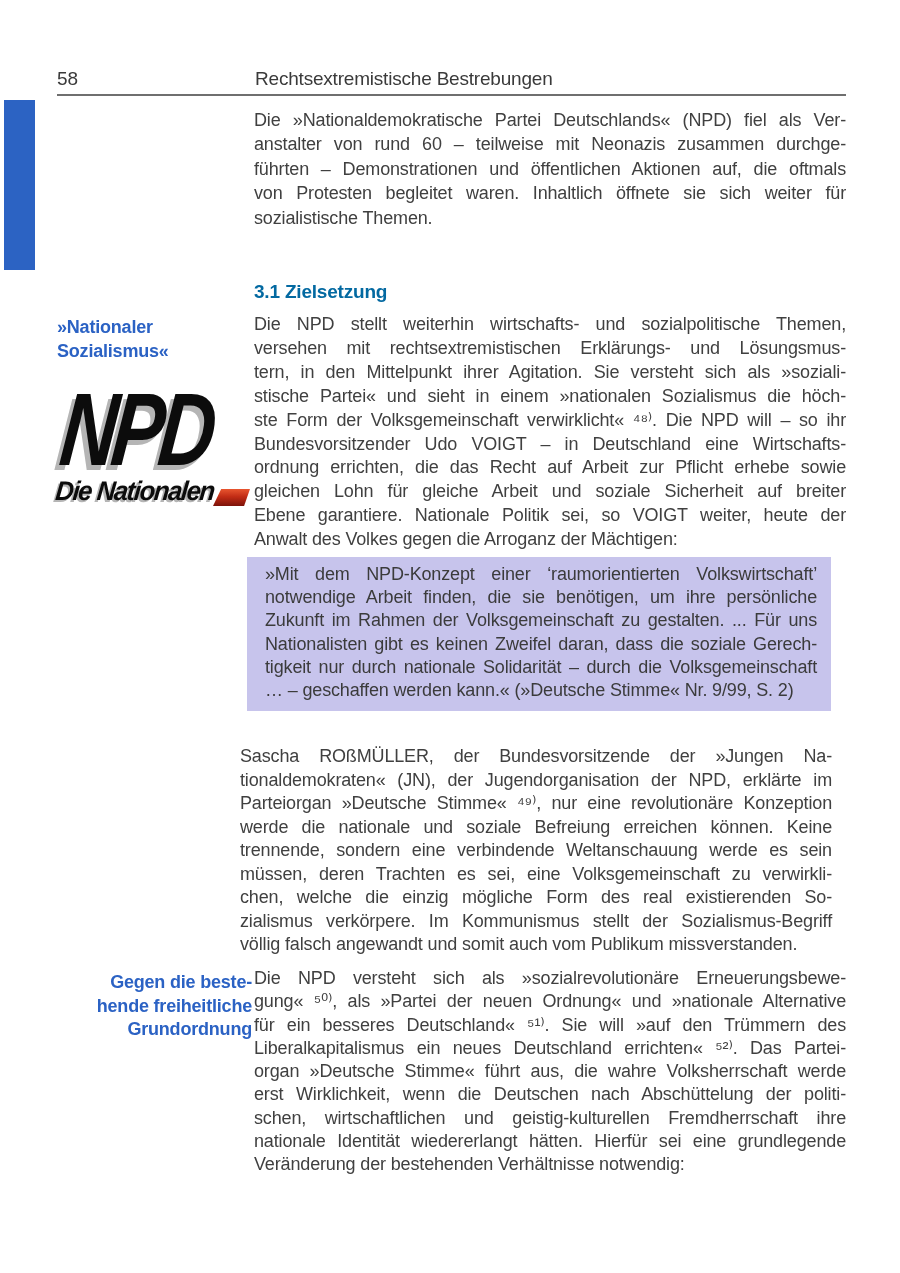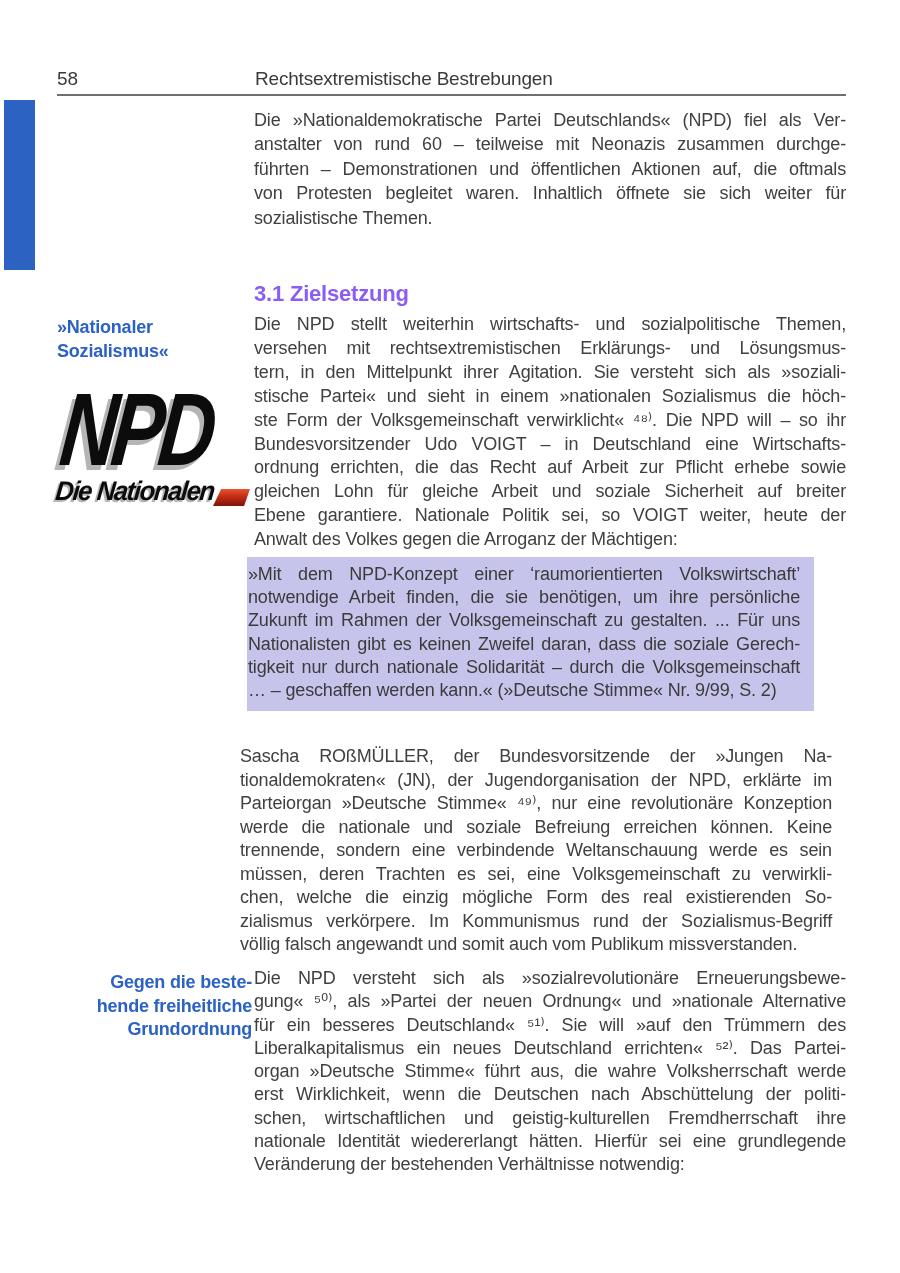--- a/index.html
+++ b/index.html
@@ -9,30 +9,30 @@
   }
   .abs{position:absolute;}
   .hairline{background:#6f6f6f;height:2px;}
   .pagenum{left:57px;top:68px;font-size:19px;color:#3a3a3a;}
   .runhead{left:255px;top:68px;font-size:19px;color:#3a3a3a;letter-spacing:-0.2px;}
   .chapter-tab{left:4px;top:100px;width:31px;height:170px;background:#2c63c3;}
   .bodycol{width:592px;font-size:18px;letter-spacing:-0.15px;color:#404040;overflow:visible;}
   .ln{white-space:nowrap;}
   .ln.j{text-align:justify;text-align-last:justify;}
   .intro{left:254px;top:108px;line-height:24.4px;}
-  .sec-heading{left:254px;top:281px;font-size:22px;font-weight:bold;color:#8b5cf6;letter-spacing:-0.2px;}
+  .sec-heading{left:254px;top:281px;font-size:19px;font-weight:bold;color:#0369a1;letter-spacing:-0.2px;}
   .mnote{left:57px;width:195px;font-size:18px;font-weight:bold;color:#2b62c4;line-height:23.5px;letter-spacing:-0.2px;}
   .mnote1{top:316px;}
   .mnote2{top:971px;text-align:right;}
   .para2{left:254px;top:313px;line-height:23.9px;}
   .para3{left:240px;top:745px;line-height:23.5px;}
   .para4{left:254px;top:967px;line-height:23.3px;}
   .quote{
     left:247px;top:557px;width:552px;background:#c7c4ec;
-    padding:6px 14px 9px 1px;font-size:18px;line-height:23.2px;
+    padding:6px 14px 9px 18px;font-size:18px;line-height:23.2px;
     color:#3b3b3b;letter-spacing:-0.15px;
   }
   .logo{left:55px;top:386px;width:198px;height:140px;}
   .logo-npd{
     position:absolute;left:12px;top:-8px;font-size:92px;font-weight:900;font-style:italic;
     letter-spacing:-6px;color:#0c0c0c;transform:scaleX(0.85) scaleY(1.12) skewX(-8deg);
     transform-origin:left top;text-shadow:-5px 4px 0 #b5b5b5;white-space:nowrap;line-height:1;
   }
   .logo-sub{
     position:absolute;left:2px;top:92px;font-size:27px;font-weight:800;font-style:italic;
@@ -102,21 +102,21 @@
     </div>
 
   <div class="abs bodycol para3">
       <div class="ln j">Sascha ROßMÜLLER, der Bundesvorsitzende der »Jungen Na-</div>
       <div class="ln j">tionaldemokraten« (JN), der Jugendorganisation der NPD, erklärte im</div>
       <div class="ln j">Parteiorgan »Deutsche Stimme« ⁴⁹⁾, nur eine revolutionäre Konzeption</div>
       <div class="ln j">werde die nationale und soziale Befreiung erreichen können. Keine</div>
       <div class="ln j">trennende, sondern eine verbindende Weltanschauung werde es sein</div>
       <div class="ln j">müssen, deren Trachten es sei, eine Volksgemeinschaft zu verwirkli-</div>
       <div class="ln j">chen, welche die einzig mögliche Form des real existierenden So-</div>
-      <div class="ln j">zialismus verkörpere. Im Kommunismus rund der Sozialismus-Begriff</div>
+      <div class="ln j">zialismus verkörpere. Im Kommunismus stellt der Sozialismus-Begriff</div>
       <div class="ln">völlig falsch angewandt und somit auch vom Publikum missverstanden.</div>
     </div>
 
   <div class="abs mnote mnote2">
       <div class="ln">Gegen die beste-</div>
       <div class="ln">hende freiheitliche</div>
       <div class="ln">Grundordnung</div>
     </div>
 
   <div class="abs bodycol para4">

